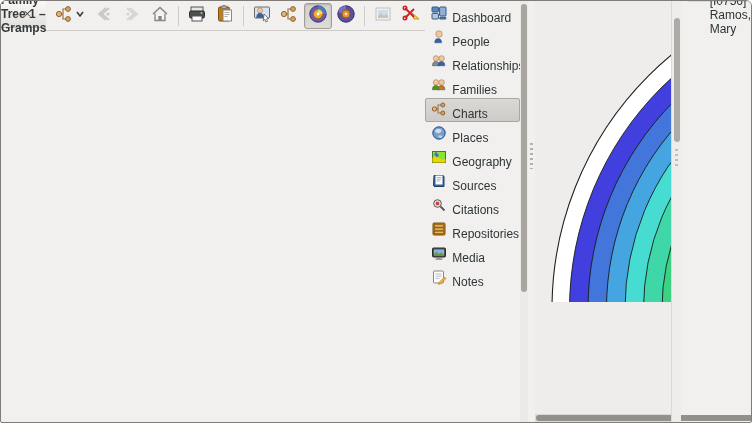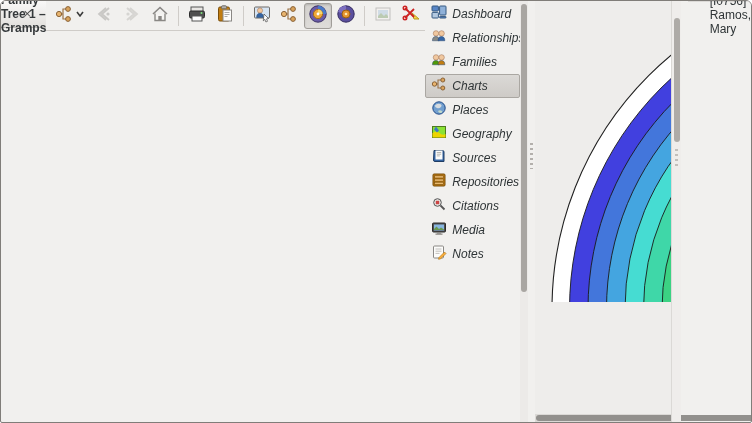--- a/index.html
+++ b/index.html
@@ -29,21 +29,21 @@
   .toolbar { height:30px; flex:0 0 30px; background:#f1f0ee; border-bottom:1px solid #cfccc8;
     display:flex; align-items:center; padding-left:4px; }
   .tbtn { width:28px; height:26px; display:flex; align-items:center; justify-content:center; border-radius:3px; border:1px solid transparent; }
   .tbtn.wide { width:40px; }
   .tbtn.active { background:linear-gradient(#d3d1ce,#dedcd9); border:1px solid #a09d99; box-shadow:inset 0 1px 2px rgba(0,0,0,.15); }
   .tbtn.disabled { opacity:.45; }
   .tsep { width:1px; height:20px; background:#cfccc8; margin:0 4px; }
   
   .body { flex:1 1 auto; display:flex; min-height:0; }
   .sidebar { width:95px; flex:0 0 95px; background:#f1f0ee; overflow:hidden; padding-top:1px; }
-  .side-item { height:24px; display:flex; align-items:center; padding-left:5px; gap:5px; border:1px solid transparent;font-style:italic; }
+  .side-item { height:24px; display:flex; align-items:flex-end; padding-left:5px; gap:5px; border:1px solid transparent; }
   .side-item.selected {
     background:linear-gradient(#dbd9d6,#cecbc7);
     border:1px solid #aaa7a2; border-radius:2px;
   }
   .side-item .lbl { font-size:12px; color:#2e3436; white-space:nowrap; }
   .side-item svg { flex:0 0 16px; }
   .side-scroll { width:8px; flex:0 0 8px; background:#eceae8; position:relative; }
   .side-scroll .thumb { position:absolute; left:1px; width:6px; top:3px; height:288px; background:#a9a6a2; border-radius:3px; }
   .splitter { width:7px; flex:0 0 7px; background:#f1f0ee; position:relative; }
   .splitter .grip { position:absolute; left:2px; top:142px; width:3px; height:26px;
@@ -183,20 +183,27 @@
           <span><svg width="16" height="16" viewBox="0 0 16 16" xmlns="http://www.w3.org/2000/svg">
               <rect x="1" y="2" width="6.4" height="5" rx=".8" fill="#5a87c6" stroke="#345880"></rect>
               <rect x="8.6" y="2" width="6.4" height="9" rx=".8" fill="#8fb1d9" stroke="#345880"></rect>
               <rect x="1" y="8.4" width="6.4" height="5.6" rx=".8" fill="#b3c9e0" stroke="#345880"></rect>
               <rect x="8.6" y="12.4" width="6.4" height="1.6" rx=".6" fill="#5a87c6" stroke="#345880"></rect>
             </svg></span>
           <span class="lbl">Dashboard</span>
         </div>
         <div class="side-item">
           <span><svg width="16" height="16" viewBox="0 0 16 16" xmlns="http://www.w3.org/2000/svg">
+              <circle cx="8" cy="5" r="3.25" fill="#f0c8a0" stroke="#99694a" stroke-width=".5"></circle>
+              <path d="M 3.75 13.75 q 0 -4.2 3.4 -4.2 q 3.4 0 3.4 4.2 z" fill="#3465a4" stroke="#2d4a73" stroke-width=".5"></path>
+            </svg></span>
+          <span class="lbl">People</span>
+        </div>
+        <div class="side-item">
+          <span><svg width="16" height="16" viewBox="0 0 16 16" xmlns="http://www.w3.org/2000/svg">
               <circle cx="5" cy="5.4" r="2.7300000000000004" fill="#f0c8a0" stroke="#99694a" stroke-width=".5"></circle>
               <path d="M 1.4300000000000002 12.75 q 0 -4.2 3.4 -4.2 q 3.4 0 3.4 4.2 z" fill="#888a85" stroke="#2d4a73" stroke-width=".5"></path>
               <circle cx="10.6" cy="5.4" r="2.7300000000000004" fill="#f0c8a0" stroke="#99694a" stroke-width=".5"></circle>
               <path d="M 7.029999999999999 12.75 q 0 -4.2 3.4 -4.2 q 3.4 0 3.4 4.2 z" fill="#3465a4" stroke="#2d4a73" stroke-width=".5"></path>
             </svg></span>
           <span class="lbl">Relationships</span>
         </div>
         <div class="side-item">
           <span><svg width="16" height="16" viewBox="0 0 16 16" xmlns="http://www.w3.org/2000/svg">
               <circle cx="5" cy="5.4" r="2.7300000000000004" fill="#f0c8a0" stroke="#99694a" stroke-width=".5"></circle>
@@ -234,34 +241,34 @@
         <div class="side-item">
           <span><svg width="16" height="16" viewBox="0 0 16 16" xmlns="http://www.w3.org/2000/svg">
               <path d="M3 2.5 h8.5 a1.5 1.5 0 0 1 1.5 1.5 v9.5 h-9 a1.5 1.5 0 0 1 -1.5 -1.5 z" fill="#3465a4" stroke="#1f3c63"></path>
               <path d="M4.5 2.5 h7 v9 h-7 z" fill="#fcfcfa"></path>
               <path d="M5.8 4.5 h4.4 M5.8 6.2 h4.4 M5.8 7.9 h3" stroke="#9a9894" stroke-width=".7"></path>
             </svg></span>
           <span class="lbl">Sources</span>
         </div>
         <div class="side-item">
           <span><svg width="16" height="16" viewBox="0 0 16 16" xmlns="http://www.w3.org/2000/svg">
+              <circle cx="6.5" cy="6.5" r="3.8" fill="#e7e5e2" stroke="#555"></circle>
+              <path d="M9.5 9.5 L13.5 13.5" stroke="#555" stroke-width="1.8"></path>
+              <rect x="4.8" y="4.8" width="3.4" height="3.4" fill="#cc4444"></rect>
+            </svg></span>
+          <span class="lbl">Citations</span>
+        </div>
+        <div class="side-item">
+          <span><svg width="16" height="16" viewBox="0 0 16 16" xmlns="http://www.w3.org/2000/svg">
               <rect x="2" y="2" width="12" height="12" rx="1" fill="#c17d11" stroke="#7a4e0a"></rect>
               <rect x="3.6" y="3.8" width="8.8" height="2.2" fill="#e9b96e" stroke="#7a4e0a" stroke-width=".6"></rect>
               <rect x="3.6" y="7" width="8.8" height="2.2" fill="#e9b96e" stroke="#7a4e0a" stroke-width=".6"></rect>
               <rect x="3.6" y="10.2" width="8.8" height="2.2" fill="#e9b96e" stroke="#7a4e0a" stroke-width=".6"></rect>
             </svg></span>
           <span class="lbl">Repositories</span>
-        </div>
-        <div class="side-item">
-          <span><svg width="16" height="16" viewBox="0 0 16 16" xmlns="http://www.w3.org/2000/svg">
-              <circle cx="6.5" cy="6.5" r="3.8" fill="#e7e5e2" stroke="#555"></circle>
-              <path d="M9.5 9.5 L13.5 13.5" stroke="#555" stroke-width="1.8"></path>
-              <rect x="4.8" y="4.8" width="3.4" height="3.4" fill="#cc4444"></rect>
-            </svg></span>
-          <span class="lbl">Citations</span>
         </div>
         <div class="side-item">
           <span><svg width="16" height="16" viewBox="0 0 16 16" xmlns="http://www.w3.org/2000/svg">
               <rect x="1.5" y="3" width="13" height="9" rx="1" fill="#4f4f4f" stroke="#2b2b2b"></rect>
               <rect x="3" y="4.5" width="10" height="6" fill="#87b5e0"></rect>
               <path d="M3 9 l2.5 -2.5 l2.5 2.5 l2 -1.5 l3 2 v.5 h-10 z" fill="#6a9a50"></path>
               <rect x="6" y="12" width="4" height="1.6" fill="#8a8885"></rect>
               <rect x="4.5" y="13.6" width="7" height="1" fill="#6e6b67"></rect>
             </svg></span>
           <span class="lbl">Media</span>

